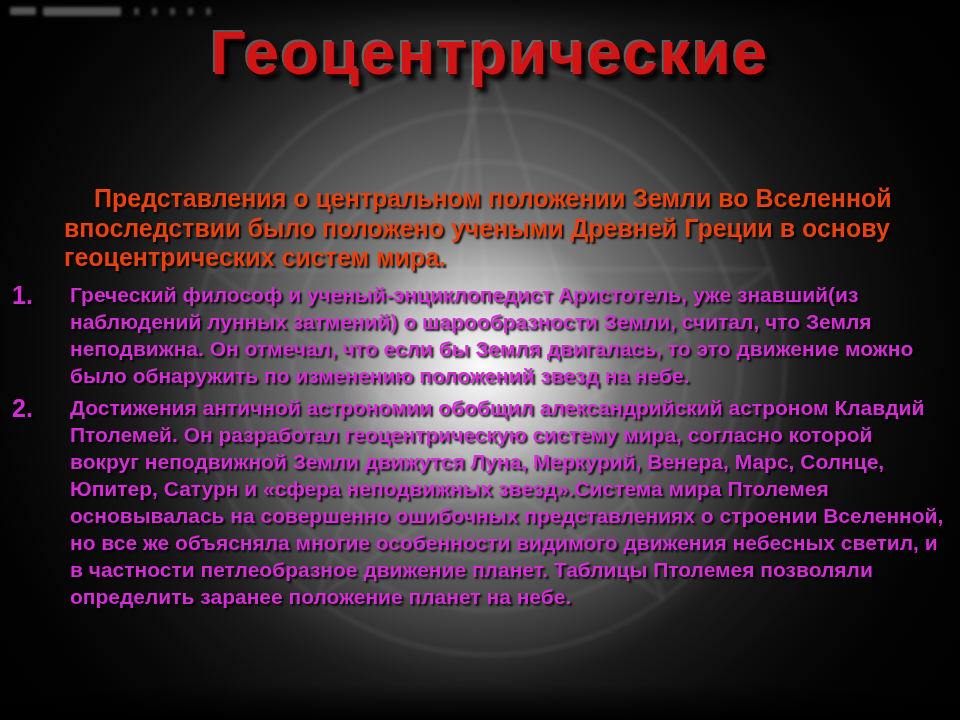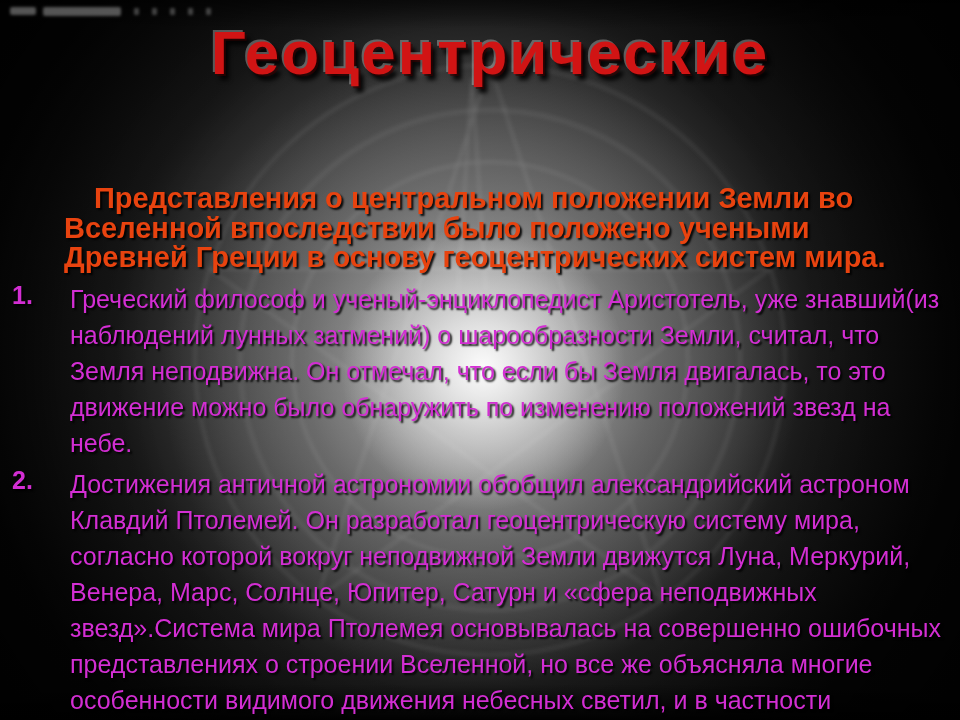--- a/index.html
+++ b/index.html
@@ -68,39 +68,39 @@
     color:var(--c-title,#d11414);
     text-shadow:
       -2px -2px 0 rgba(225,225,225,0.35),
        2px  2px 0 rgba(60,0,0,0.55),
        5px  6px 4px rgba(0,0,0,0.9);
   }
   
   .intro{
     position:absolute;top:184px;left:64px;width:852px;margin:0;
     text-indent:30px;
-    font-size:29px;line-height:29.5px;font-weight:bold;
+    font-size:25px;line-height:29.5px;font-weight:bold;
     color:var(--c-intro,#e8430f);
     text-shadow:2px 2px 2px rgba(0,0,0,0.9);
   }
   
   .list{
     position:absolute;top:281px;left:12px;width:932px;margin:0;padding:0;
     list-style:none;
   }
   .item{display:flex;margin-bottom:5px;}
   .num{
     flex:0 0 58px;
     font-size:25px;line-height:29.5px;font-weight:bold;
     color:var(--c-body,#d32ed3);
     text-shadow:2px 2px 2px rgba(0,0,0,0.9);
   }
   .txt{
     flex:1 1 auto;
-    font-size:25px;line-height:36px;font-weight:normal;
+    font-size:21px;line-height:27px;font-weight:bold;
     color:var(--c-body,#d32ed3);
     text-shadow:2px 2px 2px rgba(0,0,0,0.9);
   }
 </style>
 </head>
 <body>
 
 <div class="slide">
 
   <div class="bg glow-gray"></div>

